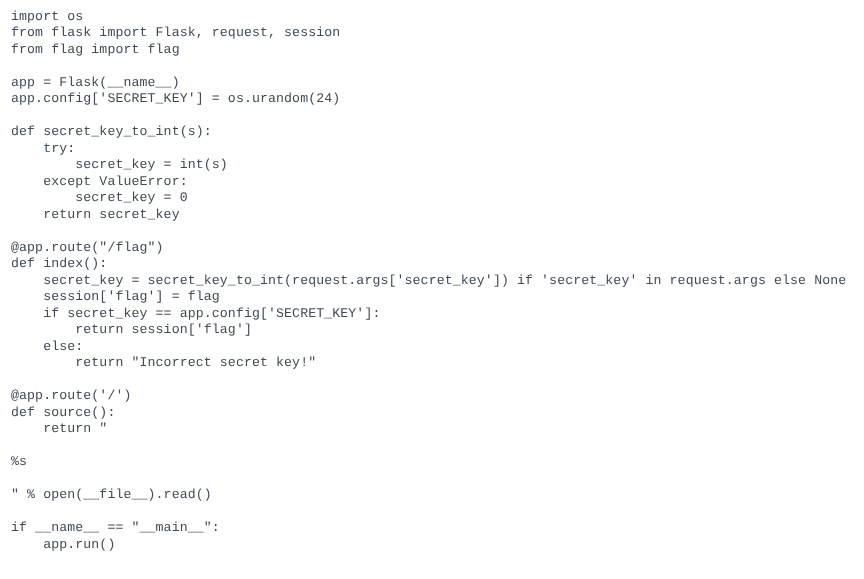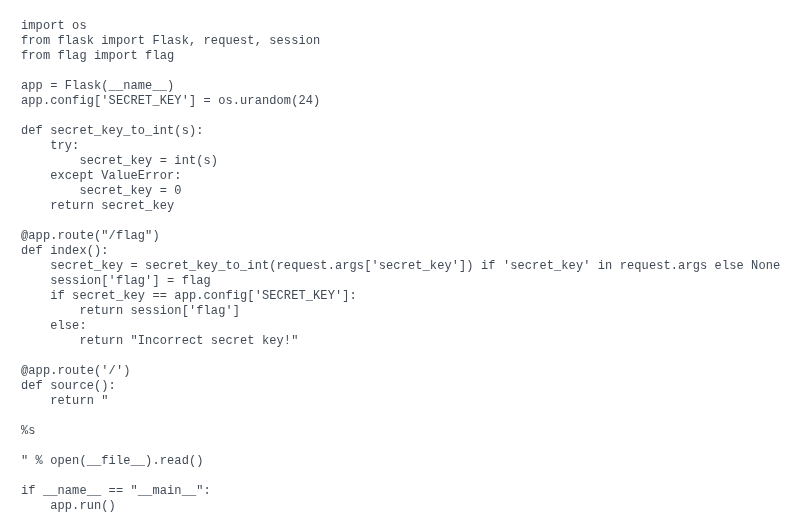--- a/index.html
+++ b/index.html
@@ -4,21 +4,21 @@
 <style>
   html, body {
     margin: 0;
     padding: 0;
     width: 785px;
     height: 526px;
     background: #ffffff;
     overflow: hidden;
   }
   pre.code {
-    margin: 11px;
+    margin: 0;
     padding: 8px 10px;
     font-family: Consolas, "Courier New", monospace;
     font-size: 12px;
     line-height: 15px;
     color: #404a56;
     white-space: pre;
     letter-spacing: 0.1px;
   }
 </style>
 </head>

